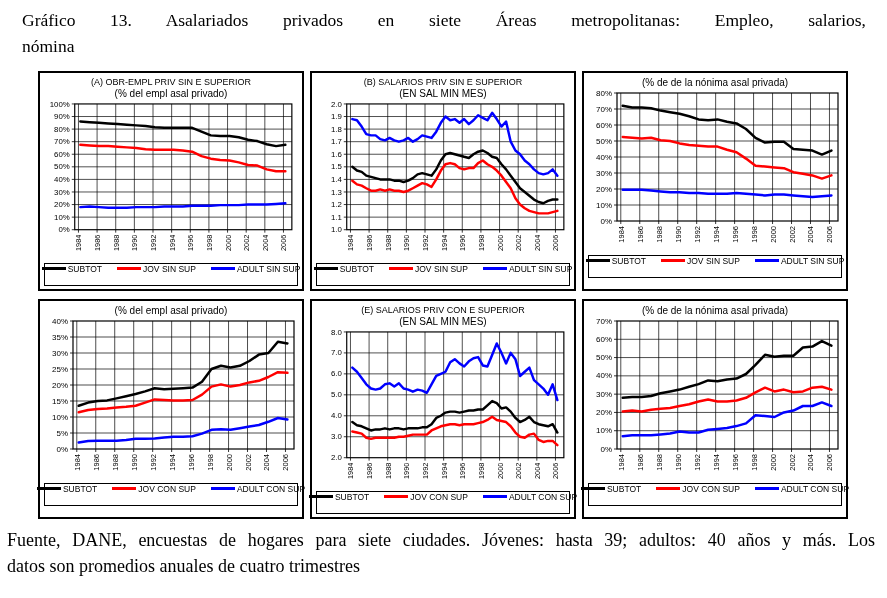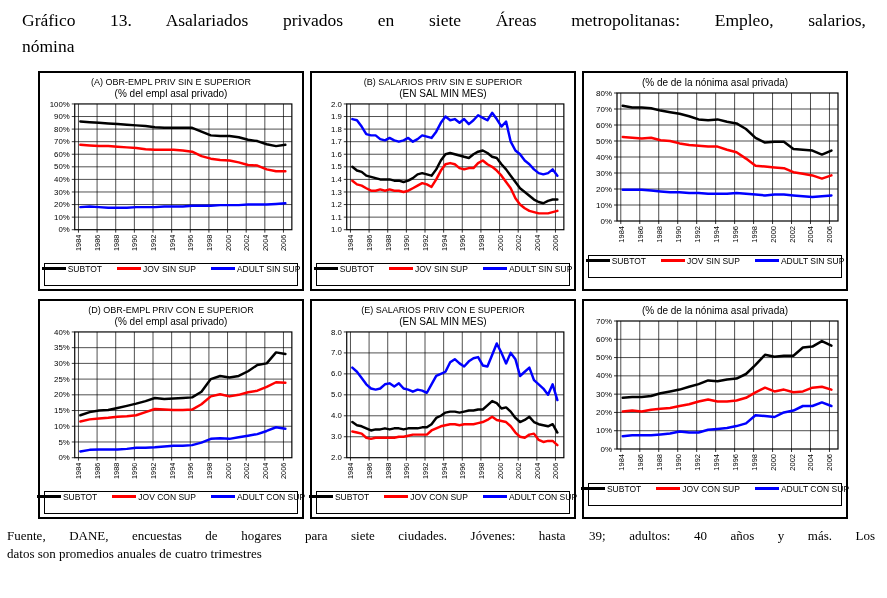--- a/index.html
+++ b/index.html
@@ -10,21 +10,21 @@
   .panel{width:266px;height:220px;border:2px solid #000;background:#fff;box-sizing:border-box;
          display:flex;flex-direction:column;padding:4px 3px 3px;}
   .ptitle{font-size:9px;line-height:1.25;text-align:center;white-space:nowrap;}
   .psub{font-size:10px;line-height:1.2;text-align:center;}
   .psvg{display:block;margin:1px auto 0;}
   svg text{font-family:"Liberation Sans",sans-serif;fill:#000;}
   .legend{border:1.5px solid #000;margin:1px 1px 0;height:21px;display:flex;align-items:flex-start;
           justify-content:center;gap:15px;font-size:8.5px;white-space:nowrap;}
   .litem{display:flex;align-items:center;gap:2px;}
   .lsample{display:inline-block;width:24px;height:3px;}
-  .doc-footer{font-family:"Liberation Serif",serif;font-size:13px;line-height:1.45;margin:8px 12px 0 7px;}
+  .doc-footer{font-family:"Liberation Serif",serif;font-size:18px;line-height:1.45;margin:8px 12px 0 7px;}
   .doc-footer .l1{text-align:justify;text-align-last:justify;}
 </style>
 </head>
 <body>
 
 <div class="doc-title">
   <div class="l1">Gráfico 13. Asalariados privados en siete Áreas metropolitanas: Empleo, salarios,</div>
   <div class="l2">nómina</div>
 </div>
 
@@ -289,21 +289,20 @@
           <span class="lsample" style="background: rgb(255, 0, 0);"></span>
           <span>JOV SIN SUP</span>
         </span>
         <span class="litem">
           <span class="lsample" style="background: rgb(0, 0, 255);"></span>
           <span>ADULT SIN SUP</span>
         </span>
       </div>
     </div>
     <div class="panel">
-      <div class="ptitle">(D) OBR-EMPL PRIV CON E SUPERIOR</div>
       <div class="psub">(% del empl asal privado)</div>
       <svg class="psvg" width="257" height="164" viewBox="0 0 257 164">
         <line x1="33.793991416309844" y1="3" x2="33.793991416309844" y2="131" stroke="#000000" stroke-width="0.7"></line>
         <line x1="33.793991416309844" y1="131" x2="33.793991416309844" y2="134" stroke="#000" stroke-width="0.8"></line>
         <text transform="translate(36.793991416309844 136) rotate(-90)" text-anchor="end" font-size="7.5">1984</text>
         <line x1="52.76394849785476" y1="3" x2="52.76394849785476" y2="131" stroke="#000000" stroke-width="0.7"></line>
         <line x1="52.76394849785476" y1="131" x2="52.76394849785476" y2="134" stroke="#000" stroke-width="0.8"></line>
         <text transform="translate(55.76394849785476 136) rotate(-90)" text-anchor="end" font-size="7.5">1986</text>
         <line x1="71.73390557939967" y1="3" x2="71.73390557939967" y2="131" stroke="#000000" stroke-width="0.7"></line>
         <line x1="71.73390557939967" y1="131" x2="71.73390557939967" y2="134" stroke="#000" stroke-width="0.8"></line>

